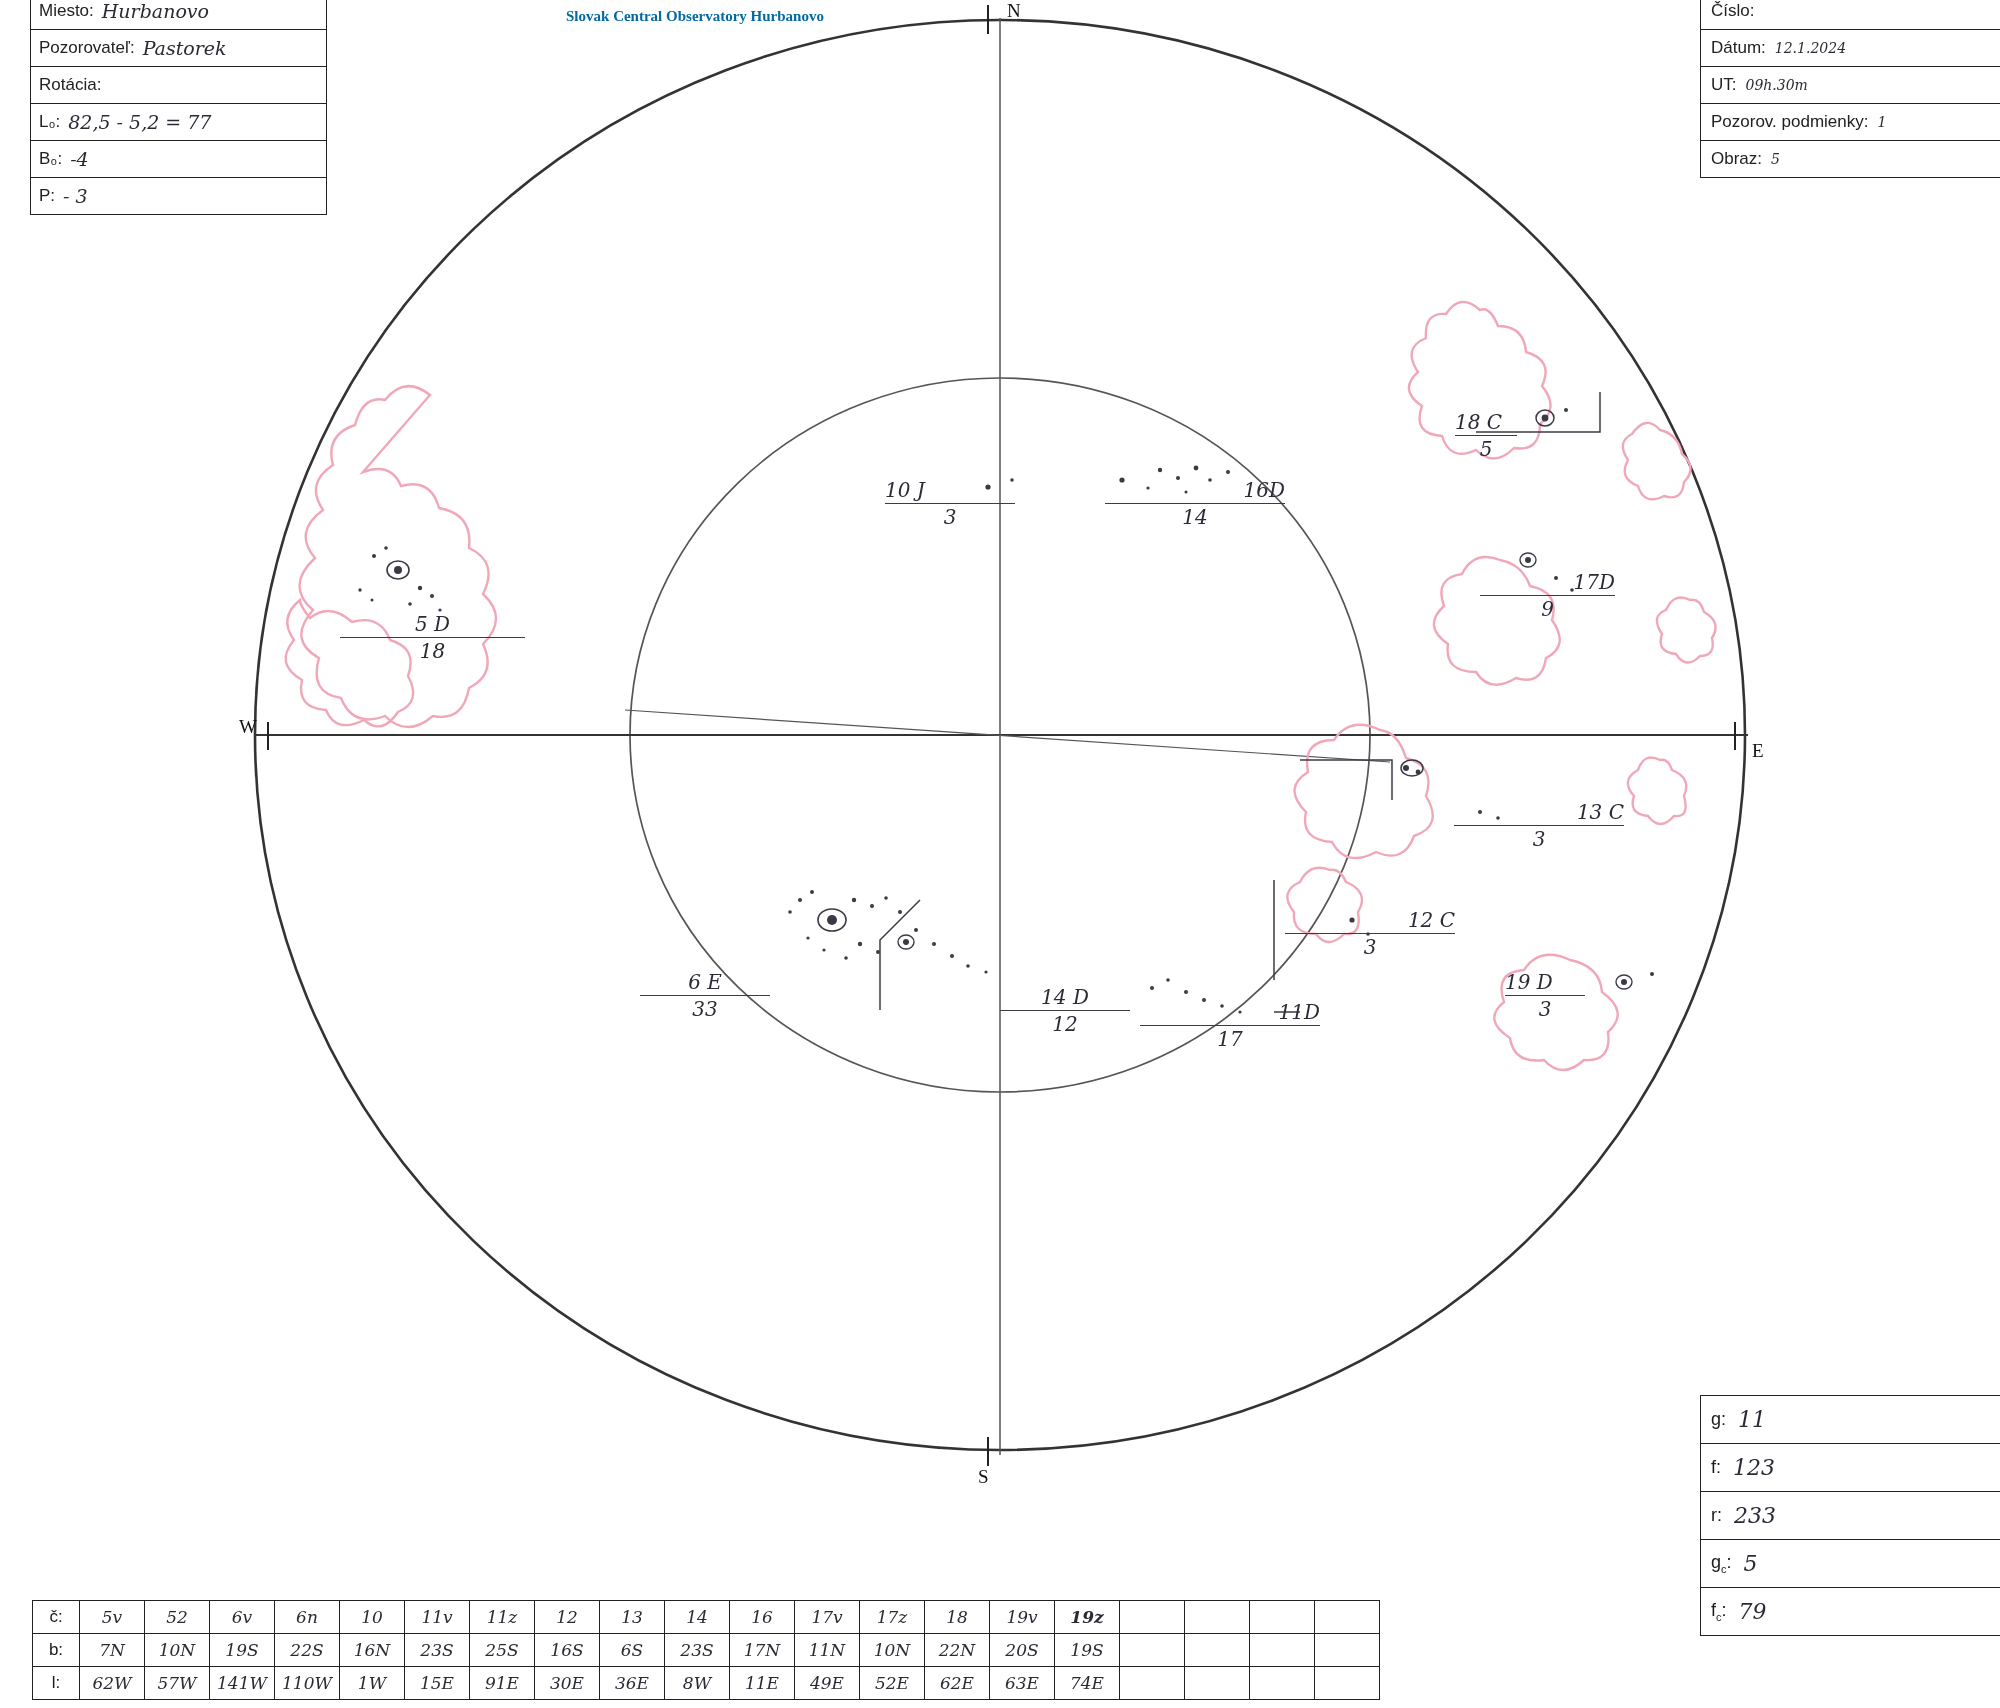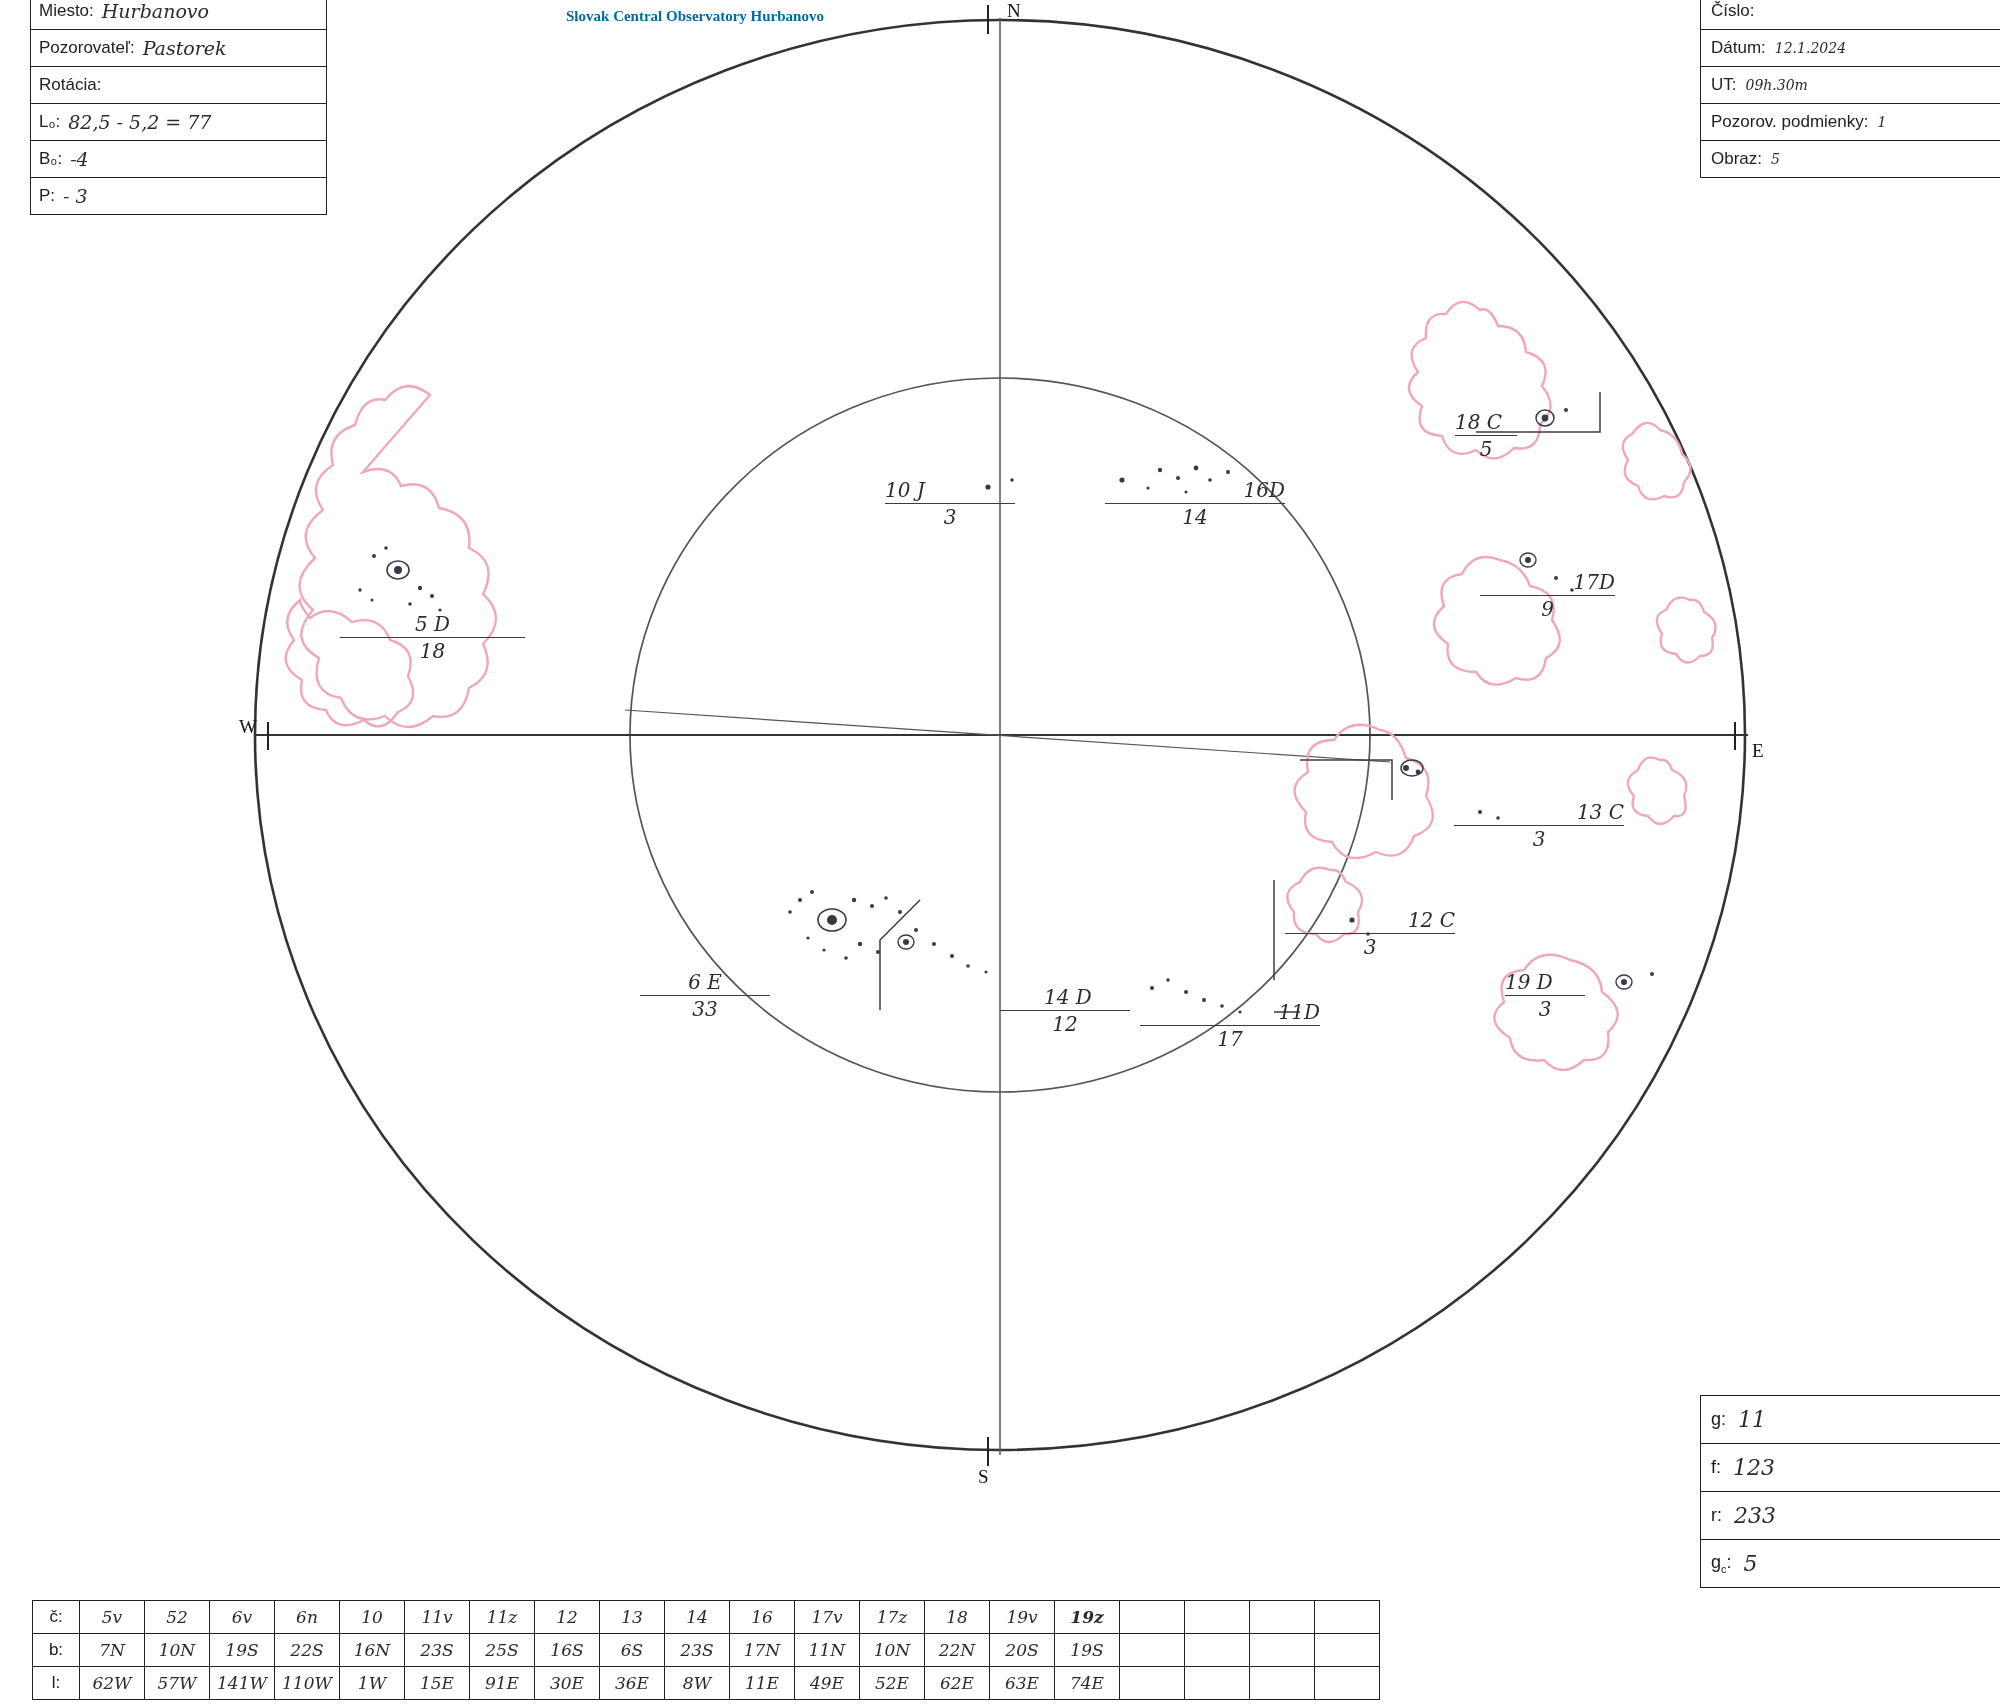--- a/index.html
+++ b/index.html
@@ -160,20 +160,24 @@
       <span class="lbl">f:</span>
       <span class="val hand">123</span>
     </div>
     <div class="row">
       <span class="lbl">r:</span>
       <span class="val hand">233</span>
     </div>
     <div class="row">
       <span class="lbl">g<span class="sub">c</span>:</span>
       <span class="val hand">5</span>
+    </div>
+    <div class="row">
+      <span class="lbl">f<span class="sub">c</span>:</span>
+      <span class="val hand">79</span>
     </div>
   </div>
 
   <div id="disk-area">
     <svg class="draw" width="1760" height="1500" viewBox="0 0 1760 1500">
 
       <ellipse cx="1000" cy="735" rx="745" ry="715" fill="none" stroke="#333" stroke-width="2.6"></ellipse>
 
       <ellipse cx="1000" cy="735" rx="370" ry="357" fill="none" stroke="#555" stroke-width="1.7"></ellipse>
 
@@ -341,21 +345,21 @@
       <div class="bot" style="width:80px;">3</div>
     </div>
 
     <div class="label-grp" style="left:640px;top:970px;">
       <div class="top" style="text-align:center;width:130px;">6 E</div>
       <div class="line" style="width:130px;"></div>
       <div class="bot" style="width:130px;">33</div>
     </div>
 
     <div class="label-grp" style="left:1000px;top:985px;">
-      <div class="top" style="text-align:left;width:130px;margin-left:44px;">14 D</div>
+      <div class="top" style="text-align:center;width:130px;">14 D</div>
       <div class="line" style="width:130px;"></div>
       <div class="bot" style="width:130px;">12</div>
     </div>
 
     <div class="label-grp" style="left:1140px;top:1000px;">
       <div class="top" style="text-align:right;width:180px;">11D</div>
       <div class="line" style="width:180px;"></div>
       <div class="bot" style="width:180px;">17</div>
     </div>
   </div>

